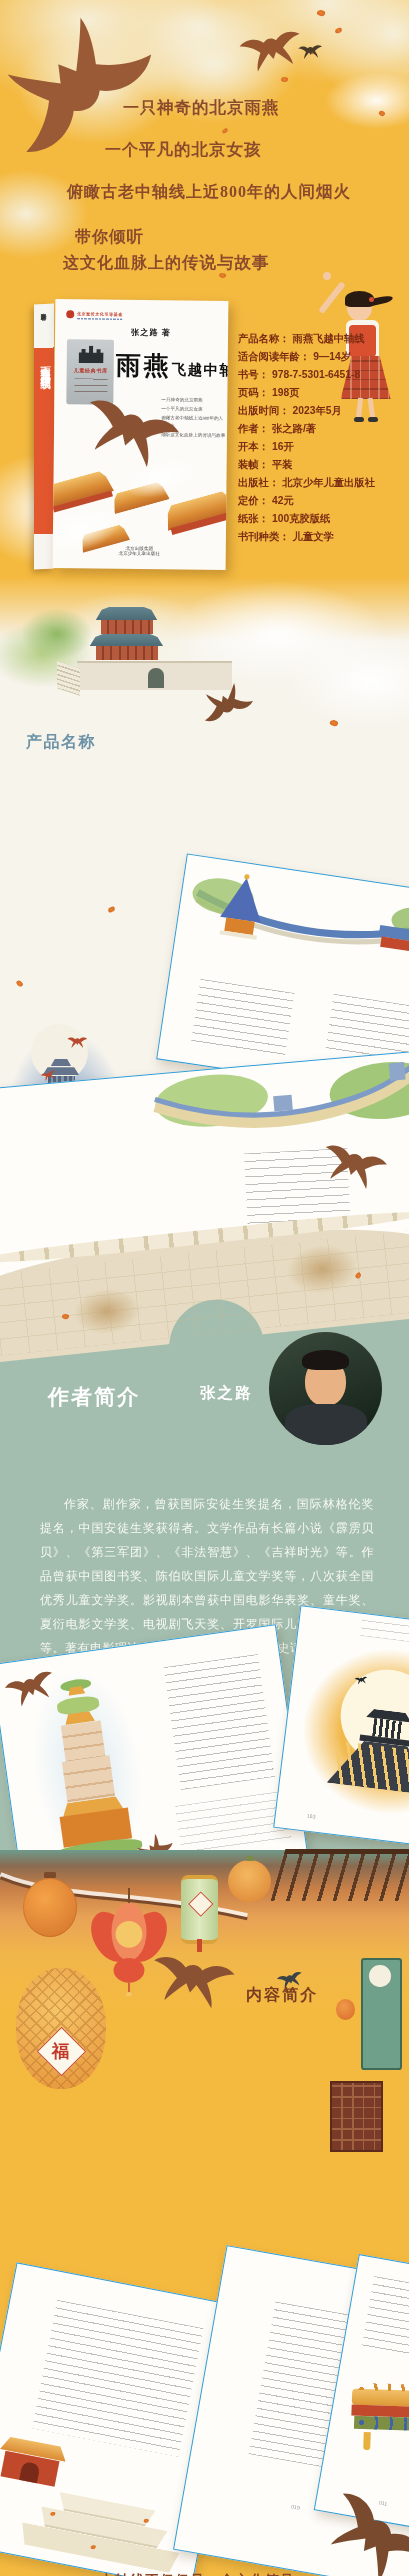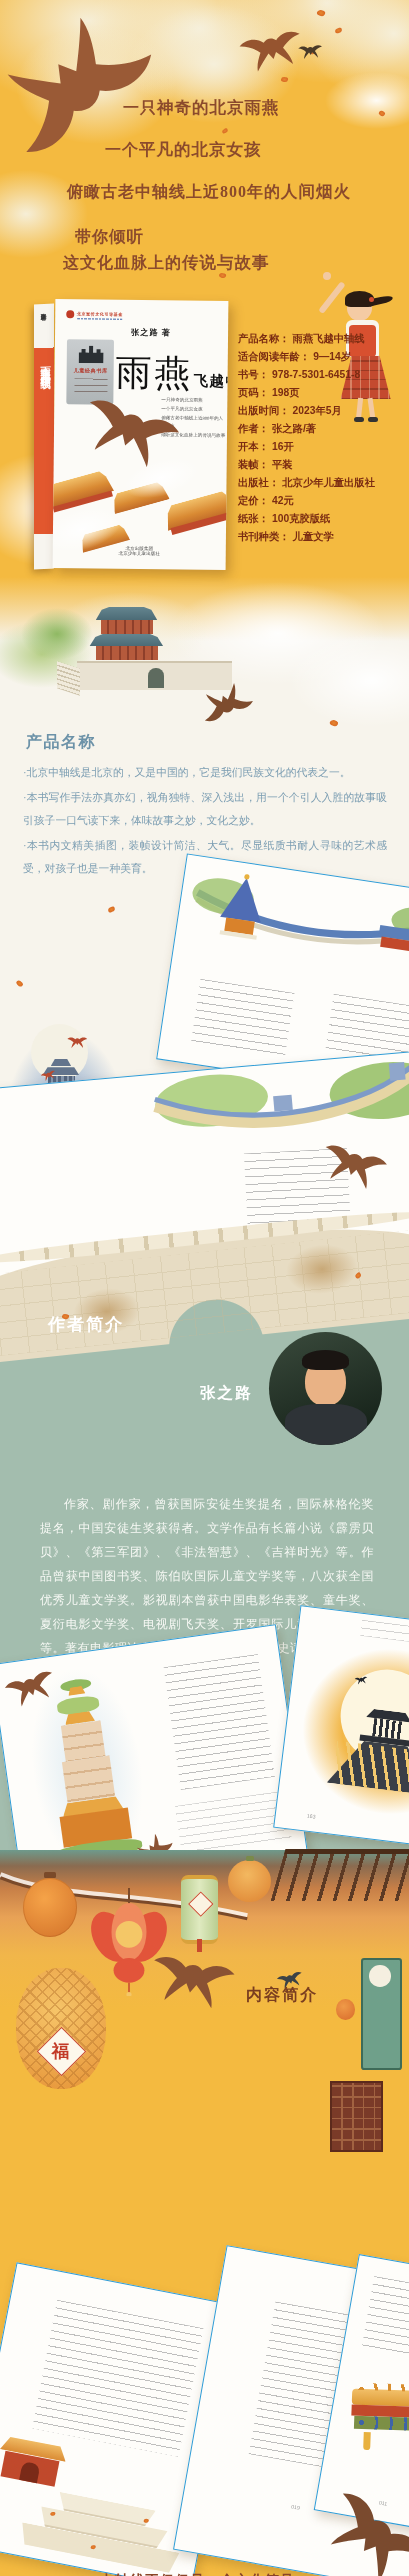--- a/index.html
+++ b/index.html
@@ -115,21 +115,21 @@
       <div class="abs" style="left:21.6px;top:12.4px;font-size:4.1px;color:#C13B27;font-weight:bold;letter-spacing:0.5px;">北京宣传文化引导基金</div>
       <div class="abs" style="left:21.6px;top:18.5px;width:45px;height:1.5px;background:repeating-linear-gradient(90deg,#3C63A8 0 2.6px,rgba(0,0,0,0) 2.6px 3.6px);"></div>
 
       <div class="abs" style="left:12.4px;top:40px;width:47px;height:65px;background:linear-gradient(180deg,#C9CDCF,#AEB4B6);border-radius:2.1px;">
         <div class="abs" style="left:11.3px;top:6.2px;width:25px;height:17.5px;background:#2A2F33;clip-path:polygon(0 100%,0 40%,12% 40%,12% 20%,28% 20%,28% 40%,42% 40%,42% 0,58% 0,58% 40%,72% 40%,72% 20%,88% 20%,88% 40%,100% 40%,100% 100%);"></div>
         <div class="abs" style="left:0;top:28px;width:47px;text-align:center;font-size:5.2px;color:#B3372A;font-weight:bold;letter-spacing:0.5px;">儿童经典书库</div>
         <div class="abs" style="left:7.2px;top:39px;width:33px;height:17.5px;background:repeating-linear-gradient(180deg,#6E5B55 0 1px,rgba(0,0,0,0) 1px 6.2px);opacity:.7;"></div>
       </div>
       <div class="abs" style="left:76px;top:27px;font-size:8.2px;color:#222;font-weight:bold;letter-spacing:1px;">张之路  著</div>
       <div class="abs" style="left:61px;top:49px;white-space:nowrap;">
-        <span style="font-size:36px;font-weight:normal;color:#111;letter-spacing:3.1px;">雨燕</span><span style="font-size:14.4px;font-weight:bold;color:#111;letter-spacing:1.5px;">飞越中轴线</span>
+        <span style="font-size:25px;font-weight:bold;color:#111;letter-spacing:3.1px;">雨燕</span><span style="font-size:14.4px;font-weight:bold;color:#111;letter-spacing:1.5px;">飞越中轴线</span>
       </div>
       <div class="abs" style="left:107px;top:96px;font-size:4.6px;color:#555;line-height:8.8px;">
         <div>一只神奇的北京雨燕</div>
         <div>一个平凡的北京女孩</div>
         <div>俯瞰古老中轴线上近800年的人间烟火</div>
         <div>倾听这文化血脉上的传说与故事</div>
       </div>
 
       <svg class="abs" style="left:26px;top:103px;width:98px;height:62px;transform:rotate(18deg);" viewBox="0 0 190 120" width="98" height="62">
         <use href="#swift" fill="#8A5233" width="190" height="114"></use>
@@ -178,25 +178,20 @@
     <div class="abs" style="left:18.5px;top:39px;width:62px;height:14.4px;background:repeating-linear-gradient(90deg,#B55A3C 0 6.2px,#8E3F2A 6.2px 8.2px);"></div>
     <div class="abs" style="left:0;top:54px;width:155px;height:27px;background:#E9E2D2;border-top:2.6px solid #CFC5AE;"></div>
     <div class="abs" style="left:71px;top:61px;width:15.5px;height:19.6px;background:#5E6B5F;border-radius:7.7px 7.7px 0 0;"></div>
     <div class="abs" style="left:-19.6px;top:58px;width:23px;height:27px;background:repeating-linear-gradient(180deg,#F0EADB 0 3.1px,#CEC4AC 3.1px 4.6px);transform:skewY(18deg);"></div>
   </div>
   <svg class="abs" style="left:198px;top:683px;width:54px;height:36px;transform:rotate(158deg);" viewBox="0 0 105 70" width="54" height="36">
     <use href="#swift" fill="#7E4C2E" width="105" height="63"></use>
     </svg>
 
   <div class="abs" style="left:26px;top:732px;font-size:16px;font-weight:bold;color:#6C92A8;letter-spacing:1.5px;">产品名称</div>
-  <div class="abs" style="left:23px;top:761px;width:364px;">
-    <p class="ed-item">·北京中轴线是北京的，又是中国的，它是我们民族文化的代表之一。</p>
-    <p class="ed-item">·本书写作手法亦真亦幻，视角独特、深入浅出，用一个个引人入胜的故事吸引孩子一口气读下来，体味故事之妙，文化之妙。</p>
-    <p class="ed-item">·本书内文精美插图，装帧设计简洁、大气。尽显纸质书耐人寻味的艺术感受，对孩子也是一种美育。</p>
-  </div>
   <div class="leaf" style="left:330px;top:720px;width:7.7px;height:5.7px;transform:rotate(30deg);"></div>
   <div class="leaf" style="left:108px;top:907px;width:6.7px;height:5.2px;transform:rotate(-20deg);"></div>
   <div class="leaf" style="left:15.5px;top:981px;width:7.2px;height:5.2px;transform:rotate(50deg);"></div>
 
   <div class="spread" style="left:170px;top:873px;width:278px;height:206px;transform:rotate(8.5deg);">
     <svg class="abs" style="left:0;top:5.2px;" width="276" height="98" viewBox="0 0 536 190">
       <path d="M30,60 Q268,150 520,48" stroke="#5B7FB9" stroke-width="14" fill="none"></path>
       <path d="M30,74 Q268,164 520,62" stroke="#D9D2BC" stroke-width="10" fill="none"></path>
       <ellipse cx="80" cy="60" rx="60" ry="34" fill="#9CC26B" opacity=".8"></ellipse>
       <ellipse cx="470" cy="55" rx="60" ry="30" fill="#8FB95F" opacity=".8"></ellipse>
@@ -249,21 +244,21 @@
     <div class="abs" style="left:10.3px;top:14.4px;width:453px;height:13.4px;
          background:repeating-linear-gradient(90deg,#F2EAD6 0 20.6px,#D8CBAC 20.6px 25px);border-radius:50%/10.3px;"></div>
     <div class="abs" style="left:0;top:36px;width:474px;height:82px;opacity:.35;
          background:repeating-linear-gradient(90deg,rgba(0,0,0,0) 0 27px,#C9BA97 27px 28px),repeating-linear-gradient(180deg,rgba(0,0,0,0) 0 15.5px,#C9BA97 15.5px 16.5px);"></div>
     <div class="abs" style="left:103px;top:62px;width:67px;height:46px;background:radial-gradient(closest-side,#C8A877,rgba(200,168,119,0));border-radius:50%;"></div>
     <div class="abs" style="left:319px;top:41px;width:72px;height:49px;background:radial-gradient(closest-side,#C8A877,rgba(200,168,119,0));border-radius:50%;"></div>
   </div>
   <div class="leaf" style="left:62px;top:1314px;width:6.7px;height:5.2px;transform:rotate(15deg);"></div>
   <div class="leaf" style="left:355px;top:1273px;width:6.2px;height:4.6px;transform:rotate(-35deg);"></div>
 
-  <div class="abs" style="left:48px;top:1313px;font-size:17px;font-weight:bold;color:#FFFFFF;letter-spacing:2.1px;">作者简介</div>
+  <div class="abs" style="left:48px;top:1383px;font-size:21px;font-weight:bold;color:#FFFFFF;letter-spacing:2.1px;">作者简介</div>
   <div class="abs" style="left:200px;top:1383px;font-size:15.5px;font-weight:bold;color:#FFFFFF;letter-spacing:2.1px;">张之路</div>
   <div class="abs" style="left:269px;top:1332px;width:113px;height:113px;border-radius:50%;overflow:hidden;background:linear-gradient(160deg,#3A4A3C,#101C14);">
     <div class="abs" style="left:36px;top:25px;width:41px;height:49px;background:#E9B285;border-radius:50% 50% 46% 46%;"></div>
     <div class="abs" style="left:33px;top:17.5px;width:47px;height:20.6px;background:#1A1512;border-radius:50% 50% 30% 30%;"></div>
     <div class="abs" style="left:15.5px;top:72px;width:82px;height:41px;background:#2E3337;border-radius:40% 40% 0 0;"></div>
   </div>
   <div class="abs" style="left:40px;top:1492px;width:334px;font-size:12px;color:#F7F9F5;line-height:24px;text-align:justify;text-indent:2em;letter-spacing:0.5px;">作家、剧作家，曾获国际安徒生奖提名，国际林格伦奖提名，中国安徒生奖获得者。文学作品有长篇小说《霹雳贝贝》、《第三军团》、《非法智慧》、《吉祥时光》等。作品曾获中国图书奖、陈伯吹国际儿童文学奖等，八次获全国优秀儿童文学奖。影视剧本曾获中国电影华表奖、童牛奖、夏衍电影文学奖、电视剧飞天奖、开罗国际儿童电影节金奖等。著有电影理论专著《中国儿童电影百年史话》。</div>
 
   <div class="spread" style="left:6.2px;top:1643px;width:286px;height:240px;transform:rotate(-8deg);">
     <div class="abs" style="left:15.5px;top:10.3px;width:129px;height:216px;">

